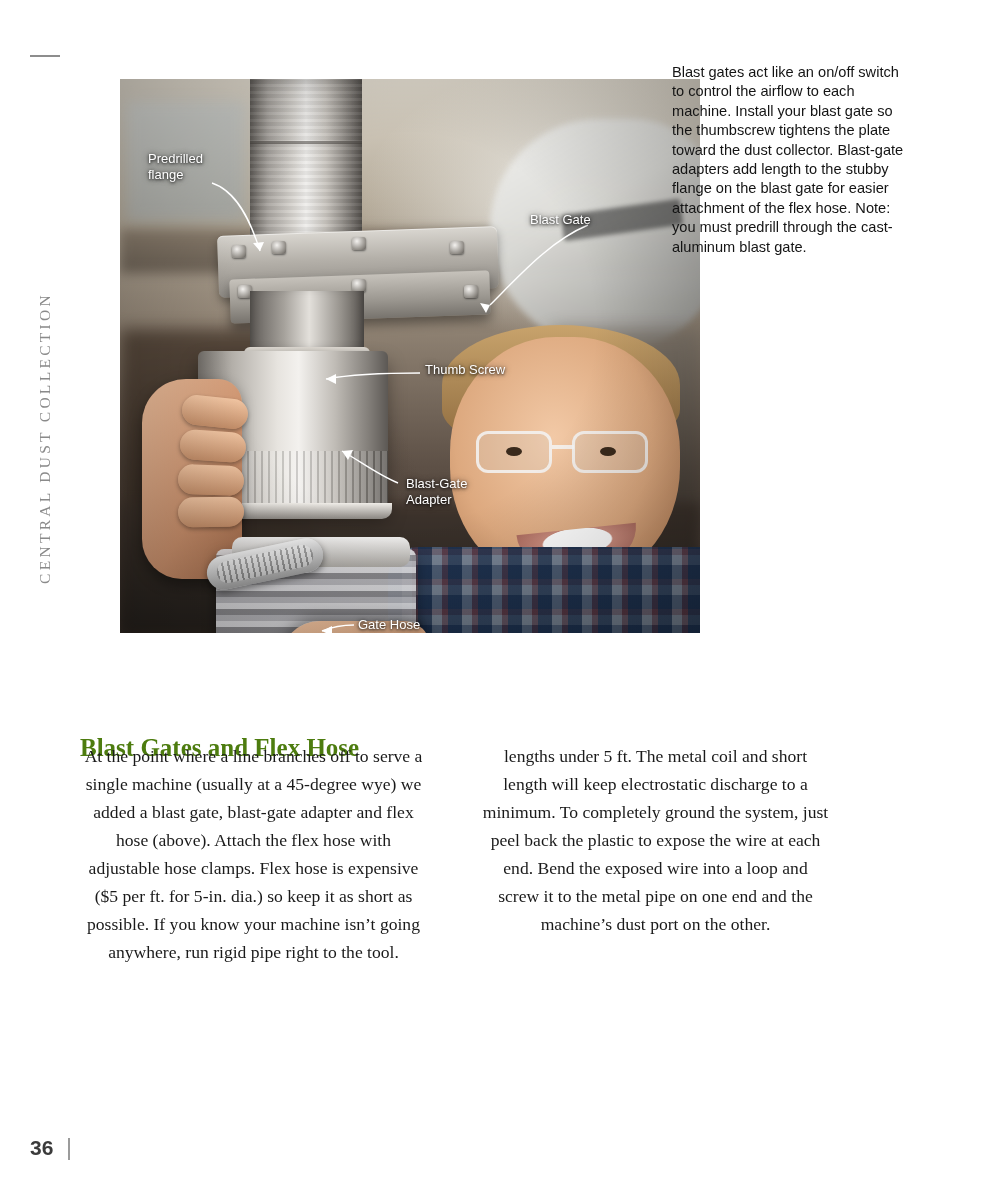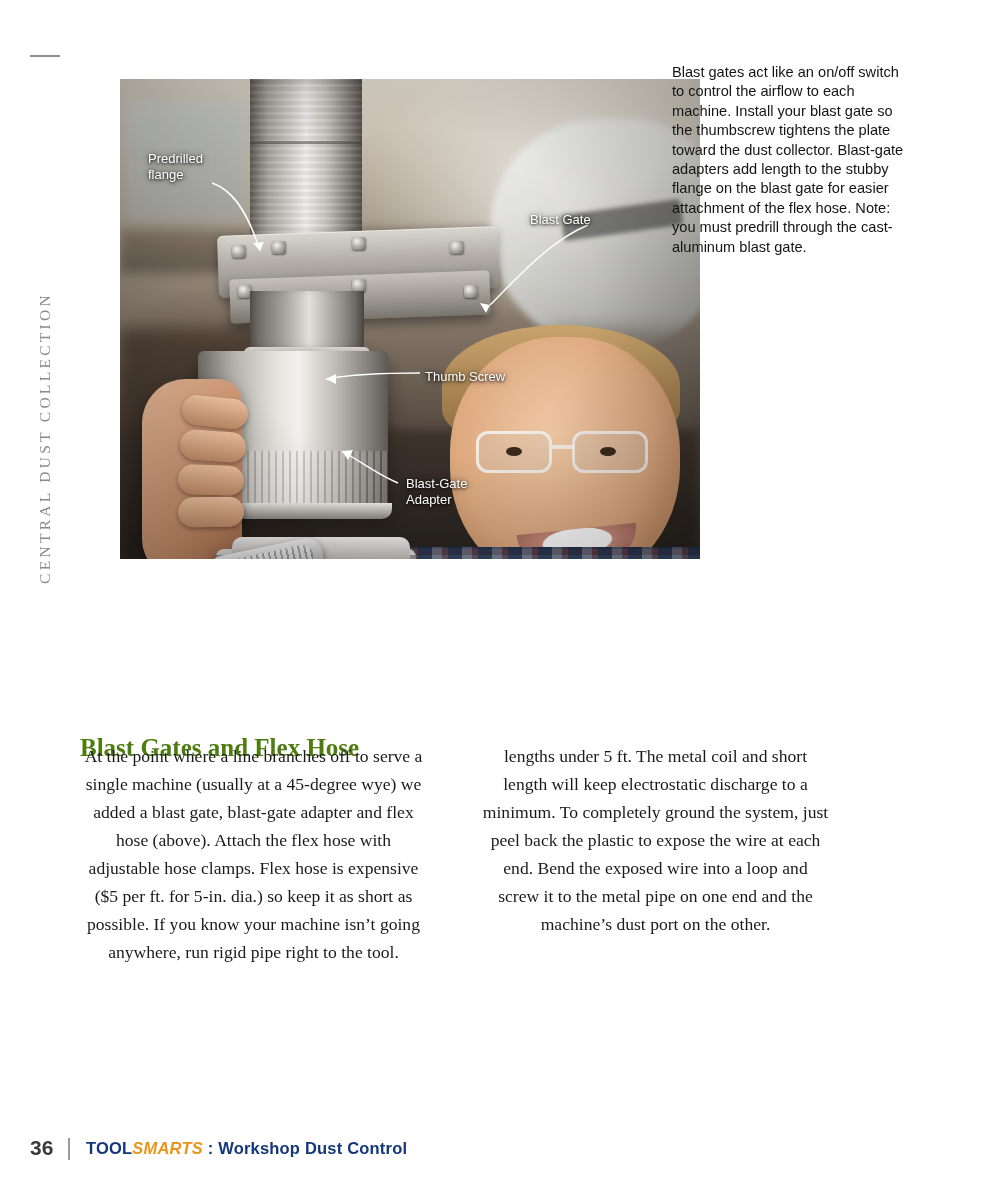--- a/index.html
+++ b/index.html
@@ -43,21 +43,21 @@
     color: #8a8a8a;
     white-space: nowrap;
   }
 
   
   #photo-figure {
     position: absolute;
     left: 80px;
     top: 63px;
     width: 580px;
-    height: 480px;
+    height: 554px;
     overflow: hidden;
     background: #5c5248;
   }
   #photo-canvas { position: absolute; inset: 0; }
 
   
   .bg-wall {
     position: absolute; inset: 0;
     background:
       radial-gradient(ellipse 300px 200px at 78% 22%, #e8e6e0 0%, rgba(232,230,224,0) 70%),
@@ -418,21 +418,21 @@
       <polygon points="140,172 133,164 144,163" fill="#ffffff"></polygon>
       <path d="M278,404 C258,396 240,382 222,372" stroke="#ffffff" stroke-width="1.4" fill="none"></path>
       <polygon points="222,372 233,371 228,381" fill="#ffffff"></polygon>
       <path d="M234,546 C222,546 212,548 202,552" stroke="#ffffff" stroke-width="1.4" fill="none"></path>
       <polygon points="202,552 212,547 212,557" fill="#ffffff"></polygon>
     </svg>
 
     <div class="callout" style="left:28px; top:72px;">Predrilled
 flange</div>
     <div class="callout" style="left:410px; top:133px;">Blast Gate</div>
-    <div class="callout" style="left:305px; top:290px;">Thumb Screw</div>
+    <div class="callout" style="left:305px; top:283px;">Thumb Screw</div>
     <div class="callout" style="left:286px; top:397px;">Blast-Gate
 Adapter</div>
     <div class="callout" style="left:238px; top:538px;">Gate Hose</div>
   </div>
 </figure>
 
 <div id="caption">Blast gates act like an on/off switch to control the airflow to each machine. Install your blast gate so the thumbscrew tightens the plate toward the dust collector. Blast-gate adapters add length to the stubby flange on the blast gate for easier attachment of the flex hose. Note: you must predrill through the cast-aluminum blast gate.</div>
 
 <h2 id="body-head">Blast Gates and Flex Hose</h2>
 
@@ -440,16 +440,13 @@
   <p>At the point where a line branches off to serve a single machine (usually at a 45-degree wye) we added a blast gate, blast-gate adapter and flex hose (above). Attach the flex hose with adjustable hose clamps. Flex hose is expensive ($5 per ft. for 5-in. dia.) so keep it as short as possible. If you know your machine isn’t going anywhere, run rigid pipe right to the tool.</p>
 </div>
 
 <div class="col" id="col-right">
   <p>lengths under 5 ft. The metal coil and short length will keep electrostatic discharge to a minimum. To completely ground the system, just peel back the plastic to expose the wire at each end. Bend the exposed wire into a loop and screw it to the metal pipe on one end and the machine’s dust port on the other.</p>
 </div>
 
 <div id="footer">
   <div id="page-num">36</div>
   <div id="footer-divider"></div>
-  <div id="footer-brand">
-    <span class="brand-tool">TOOL</span><span class="brand-smarts">SMARTS</span><span class="brand-colon"> : </span><span class="brand-sub">Workshop Dust Control</span>
-  </div>
 </div>
 
 </body></html>

